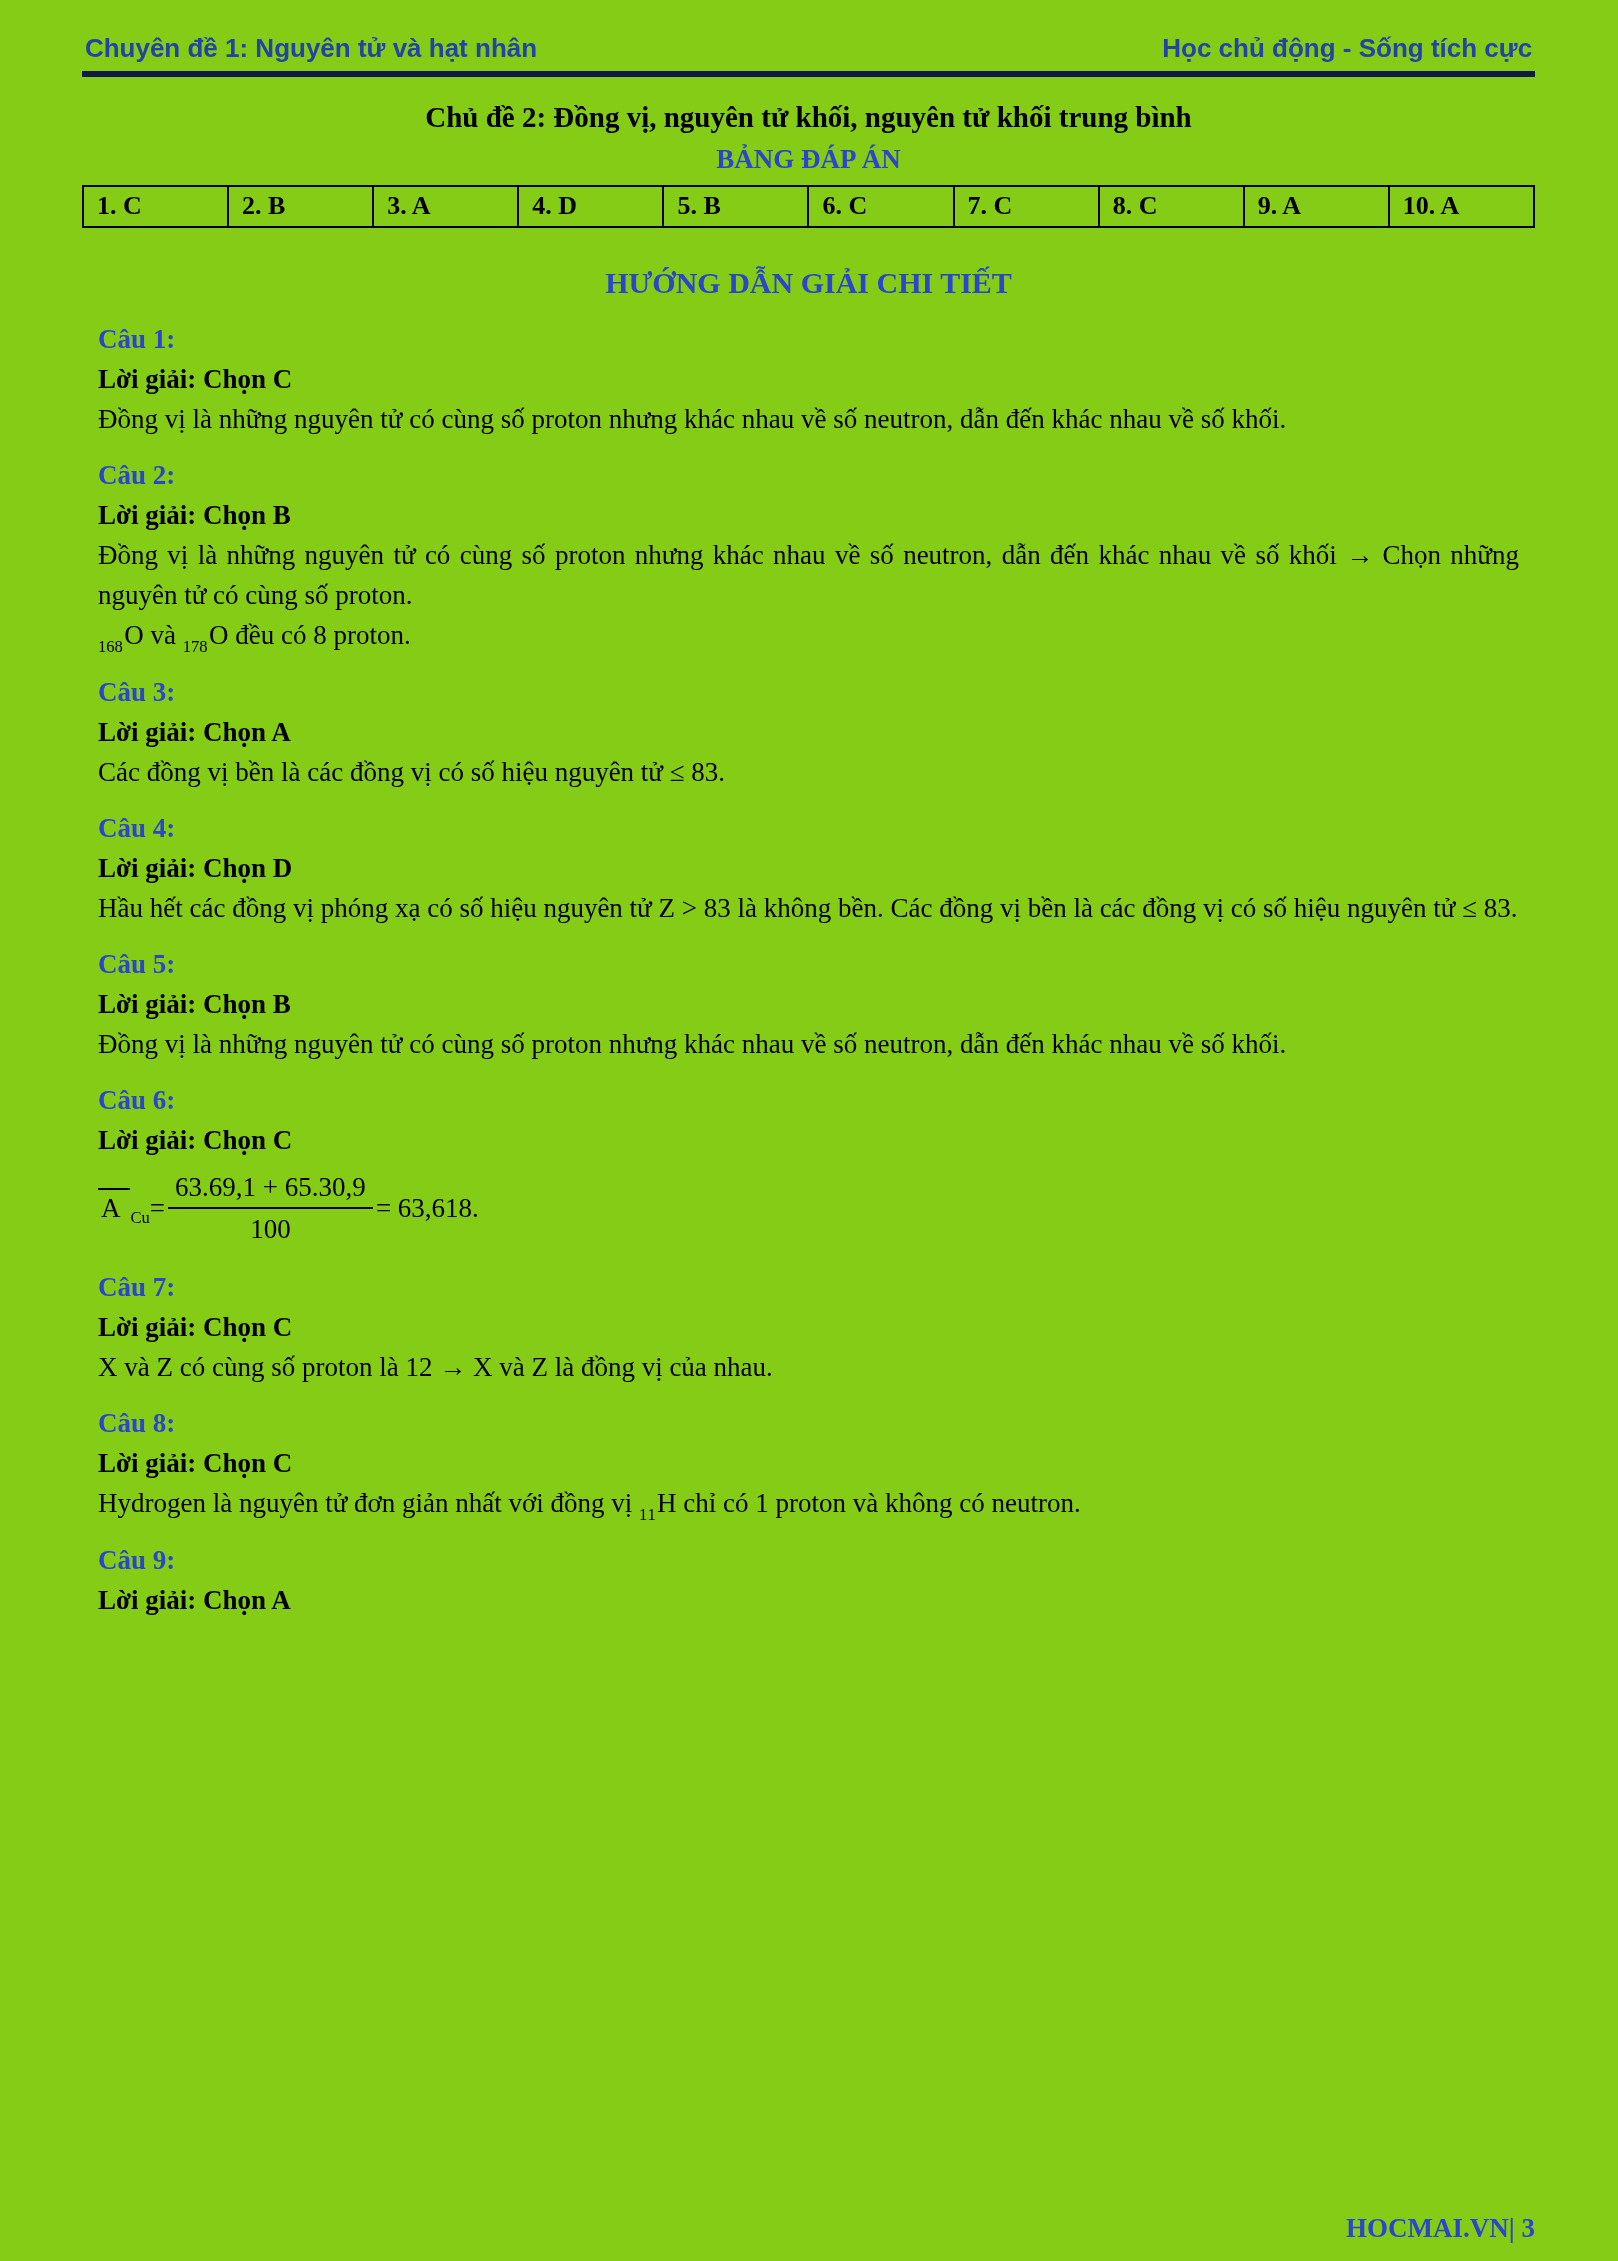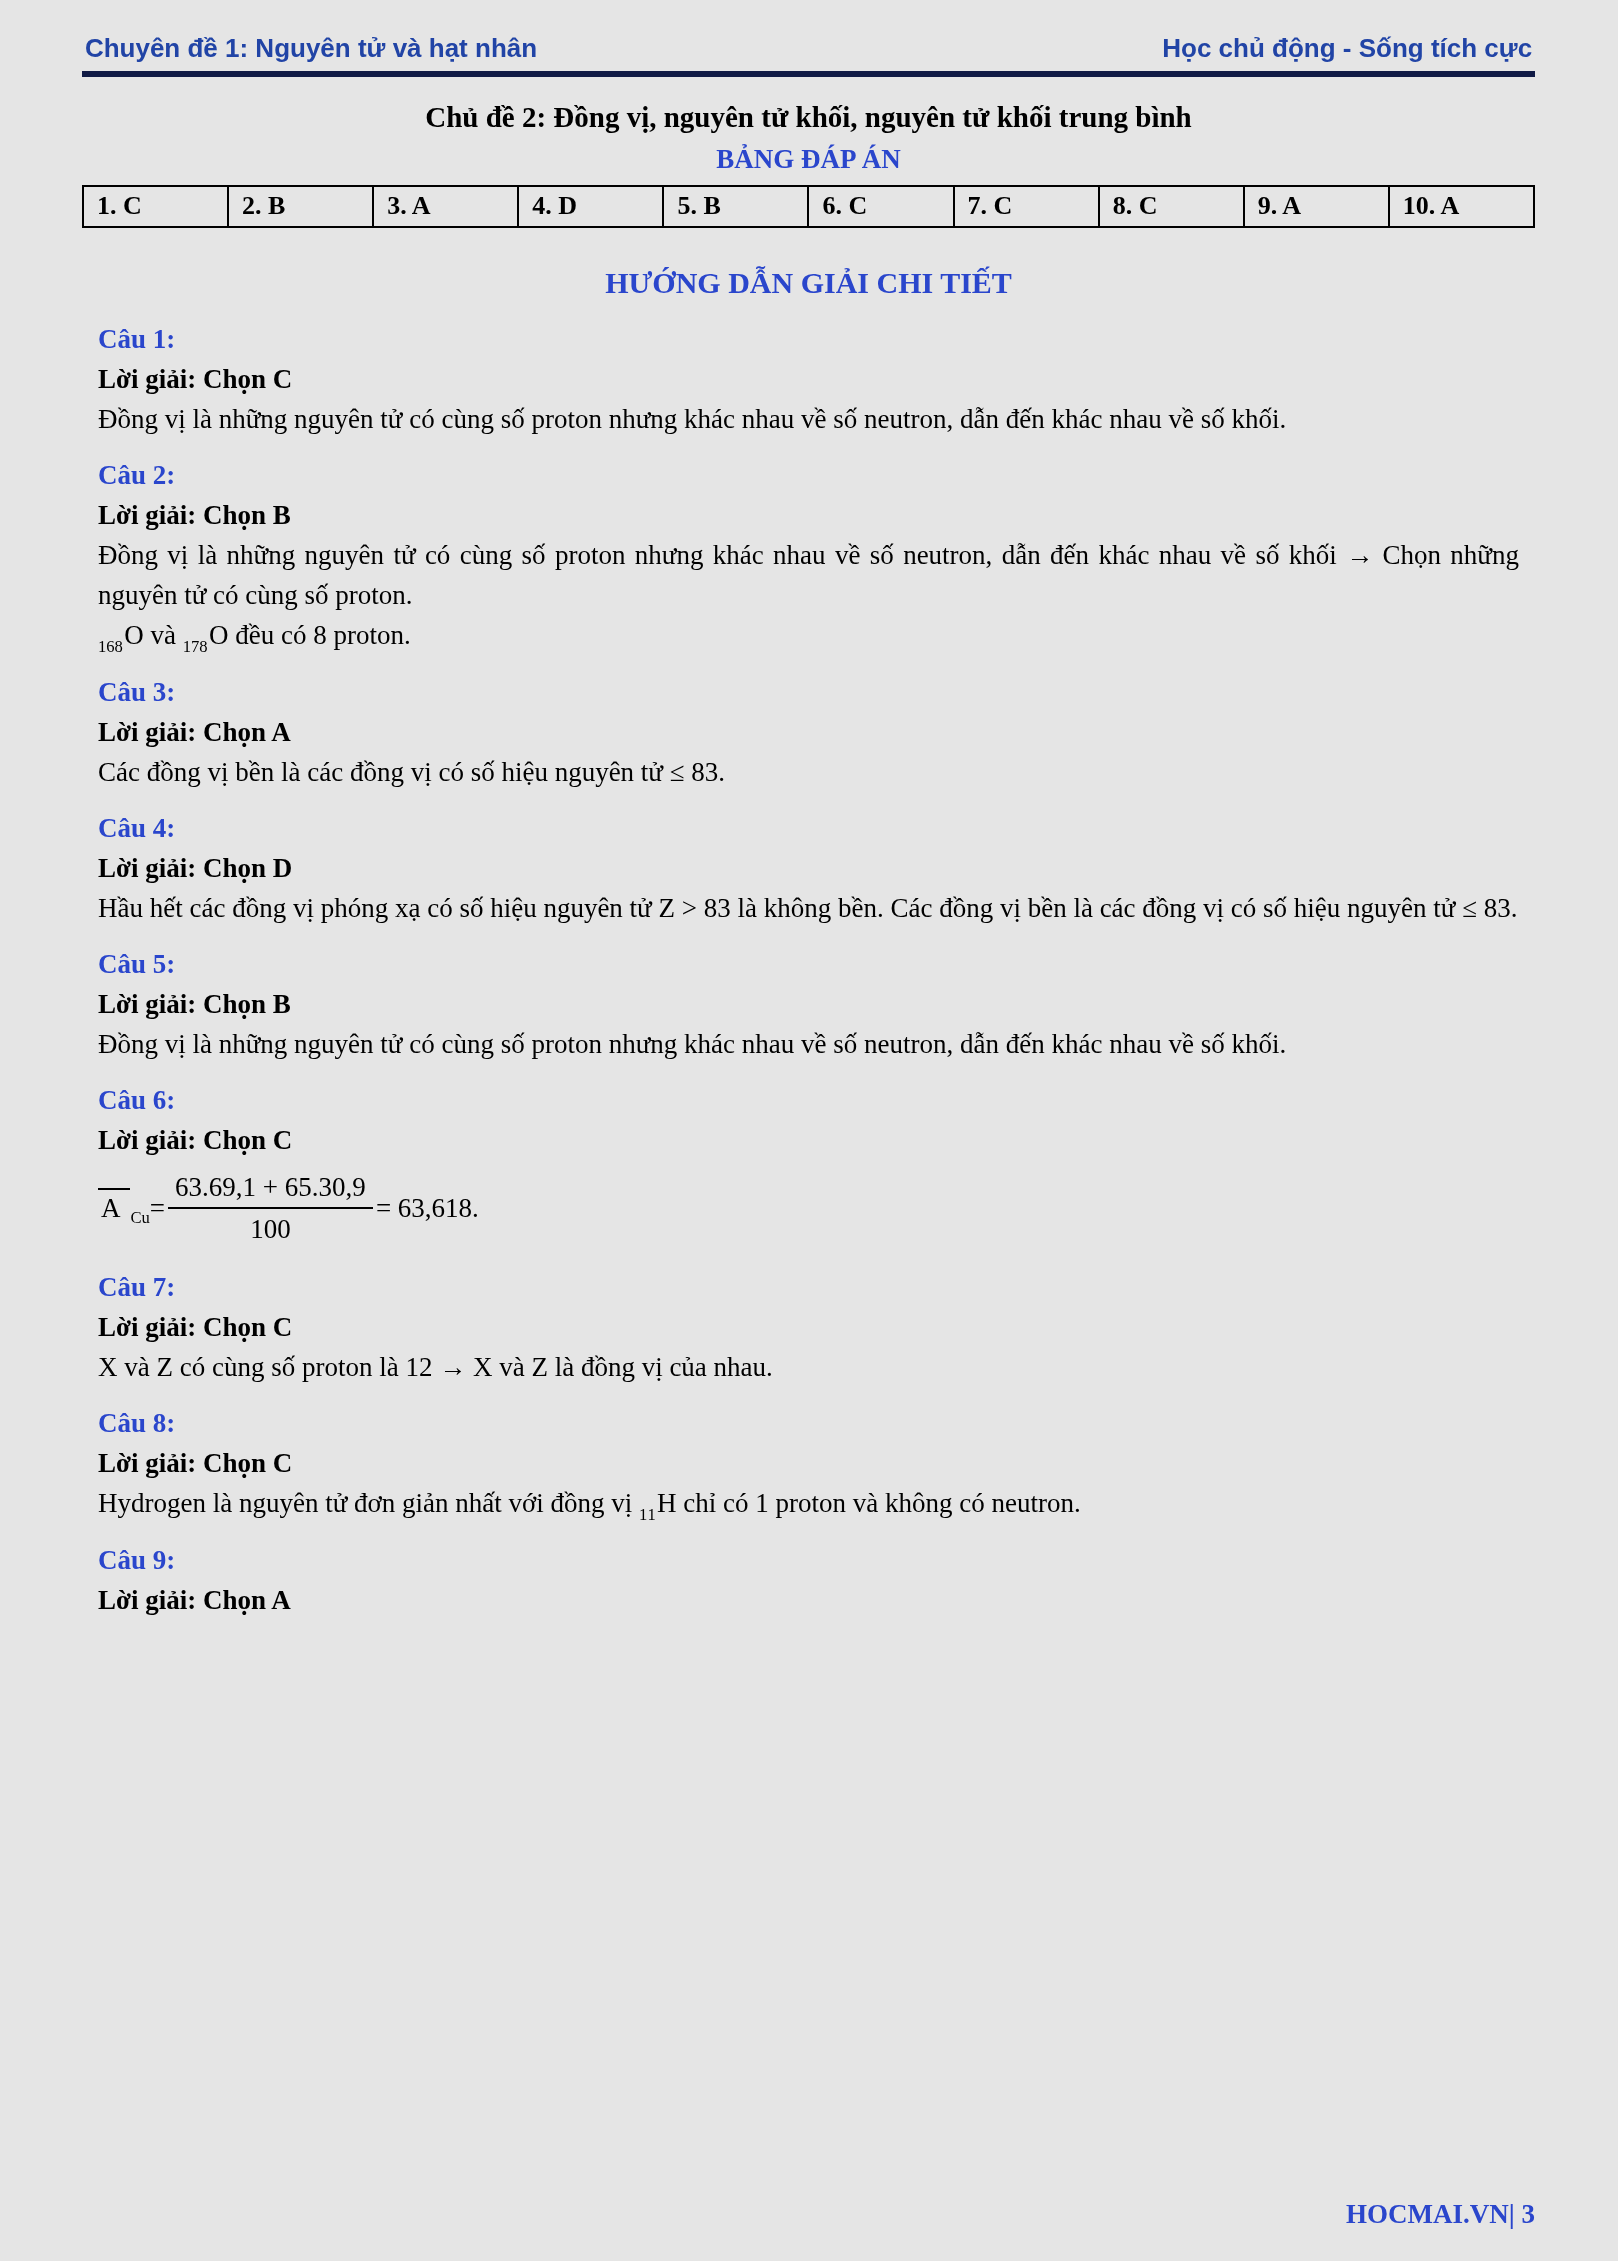--- a/index.html
+++ b/index.html
@@ -1,21 +1,21 @@
 <!DOCTYPE html>
 <html style="font-size:11.5px"><head>
 <meta charset="utf-8">
 <style>
   * { margin: 0; padding: 0; box-sizing: border-box; }
   html, body { background: #ffffff; }
   .page {
     position: relative;
     width: 1619px;
     height: 2261px;
-    background: #e5e5e5;
+    background: #84cc16;
     padding: 33px 84px 0 82px;
     font-family: "Liberation Serif", serif;
     font-size: 27px;
     color: #000000;
     overflow: hidden;
   }
   
   .doc-header {
     display: flex;
     justify-content: space-between;
@@ -120,21 +120,21 @@
   }
   .frac .num {
     border-bottom: 2.2px solid #000000;
     padding: 0 7.2px 3.6px;
   }
   .frac .den { padding-top: 3.6px; }
   
   .page-footer {
     position: absolute;
     right: 84px;
-    bottom: 31px;
+    bottom: 17px;
     font-weight: 700;
     font-size: 27px;
     color: #2A46CC;
     font-family: "Liberation Serif", serif;
   }
 </style>
 </head>
 <body>
 
 <div class="page">

